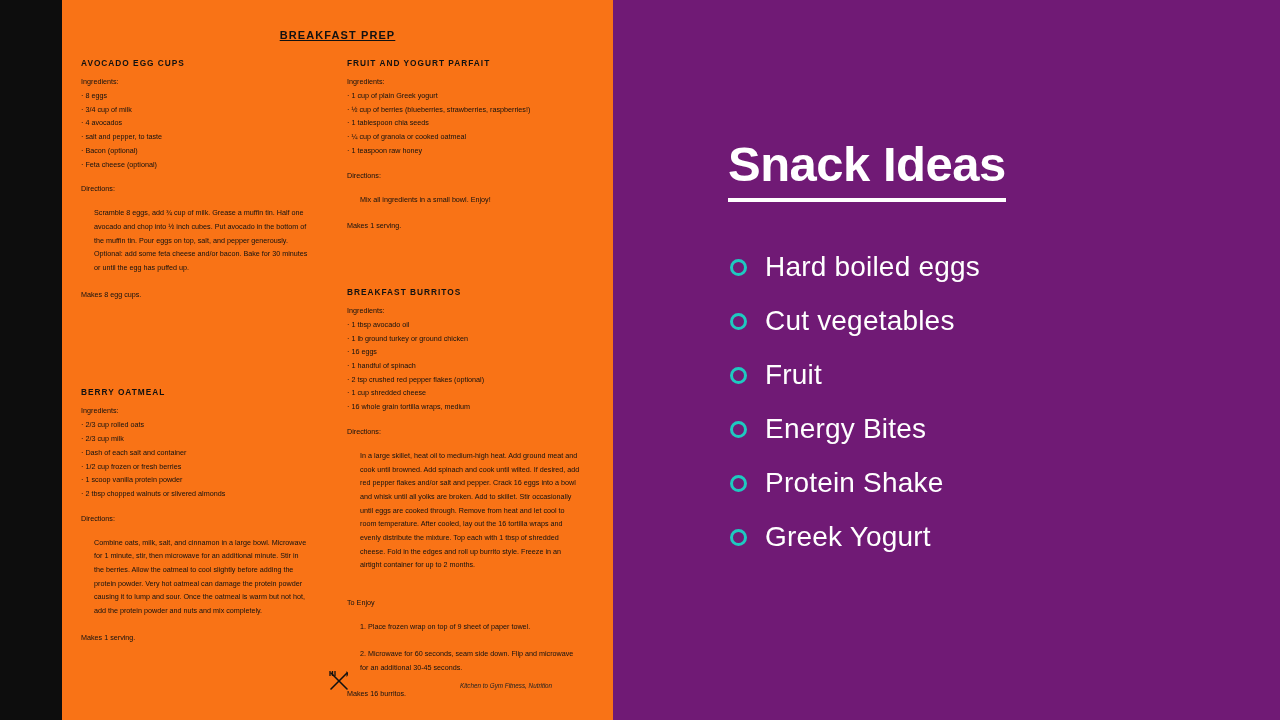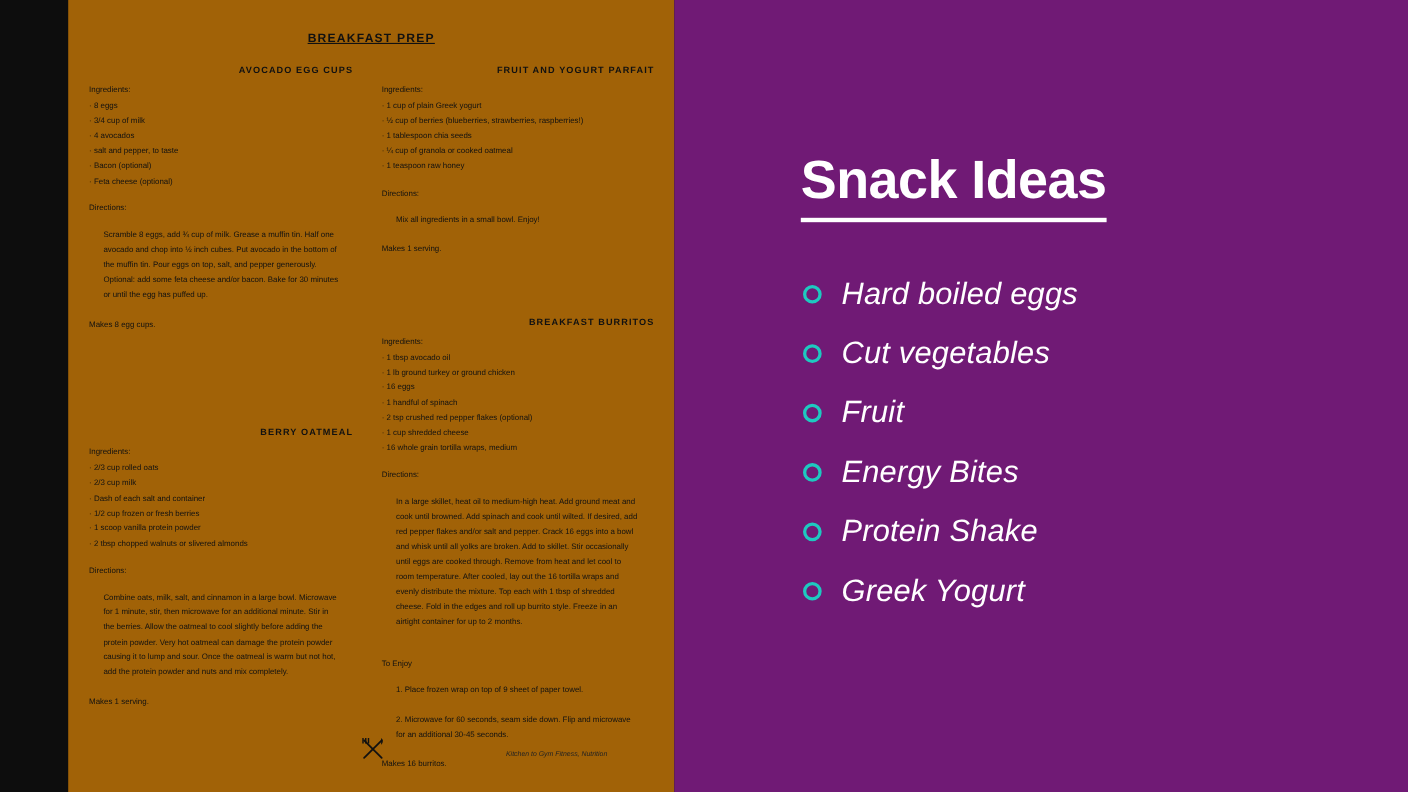--- a/index.html
+++ b/index.html
@@ -20,21 +20,21 @@
     background: #0d0d0d;
   }
 
   
   .doc-page {
     position: absolute;
     left: 62px;
     top: 0;
     width: 551px;
     height: 720px;
-    background: #a16207;
+    background: #f97316;
     color: #111111;
     box-sizing: border-box;
   }
   .doc-title {
     text-align: center;
     font-size: 11px;
     font-weight: bold;
     letter-spacing: 1.1px;
     text-decoration: underline;
     margin-top: 29px;
@@ -51,21 +51,20 @@
   }
   .col-left { left: 19px; width: 240px; }
   .col-right { left: 285px; width: 248px; }
 
   .recipe { margin-bottom: 20px; }
   .recipe-name {
     font-size: 8.3px;
     font-weight: bold;
     letter-spacing: 1.0px;
     margin-bottom: 9px;
-    text-align: right;
   }
   .sub-label {
     font-size: 7.2px;
     margin: 0 0 3px 0;
   }
   .ing-list {
     list-style: none;
     margin: 0 0 0 0;
     padding: 0;
   }
@@ -135,21 +134,20 @@
     border-bottom: 4px solid #ffffff;
     display: inline-block;
   }
   .snack-list {
     position: absolute;
     left: 117px;
     top: 240px;
     list-style: none;
     margin: 0;
     padding: 0;
-    font-style: italic;
   }
   .snack-list li {
     display: flex;
     align-items: center;
     height: 54px;
     font-size: 28px;
     letter-spacing: 0.2px;
     font-weight: 400;
   }
   .bullet-ring {

